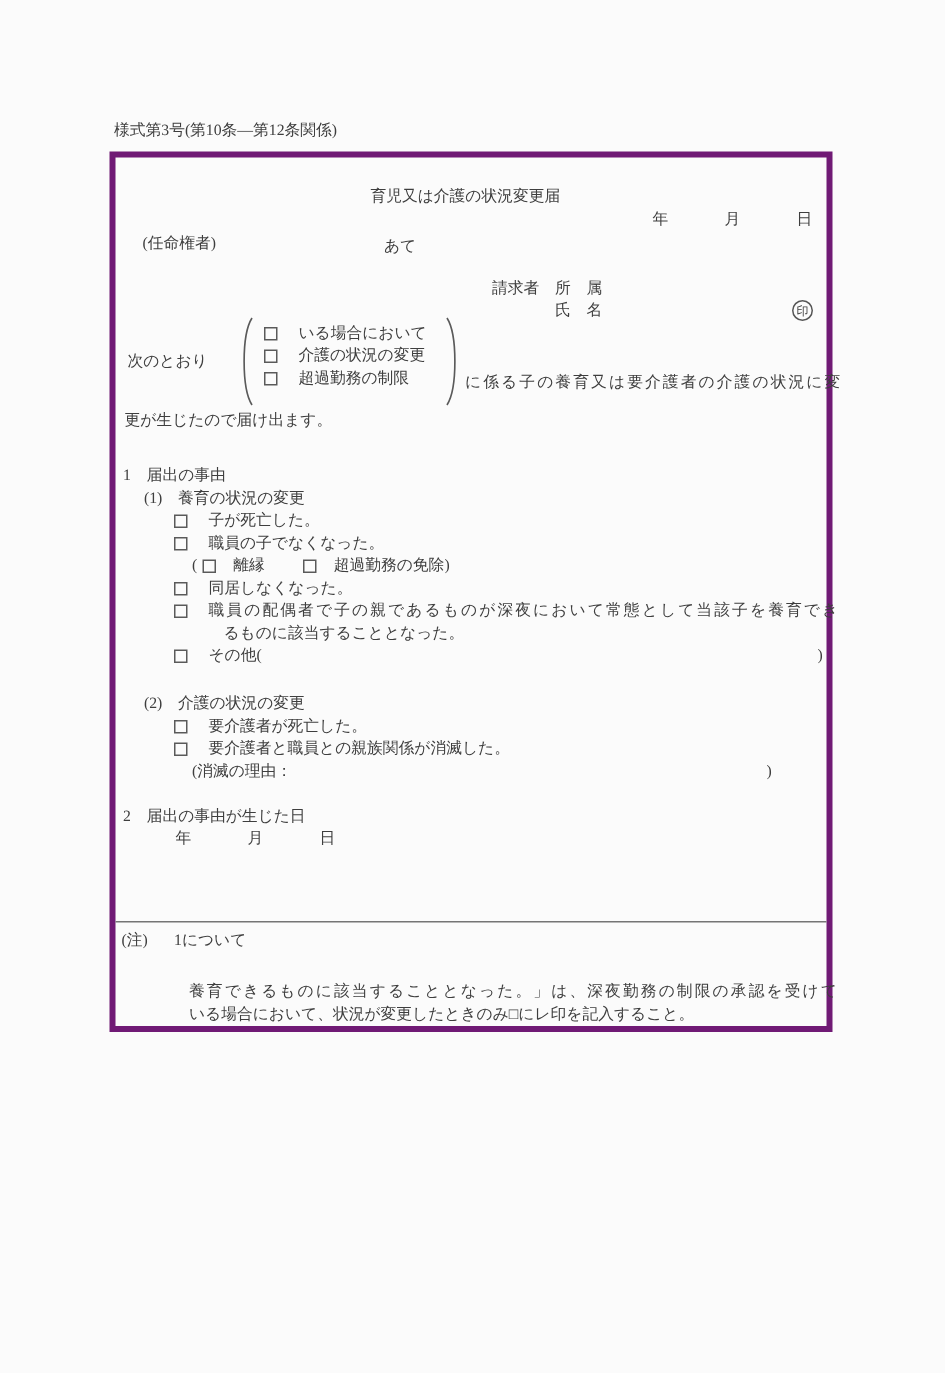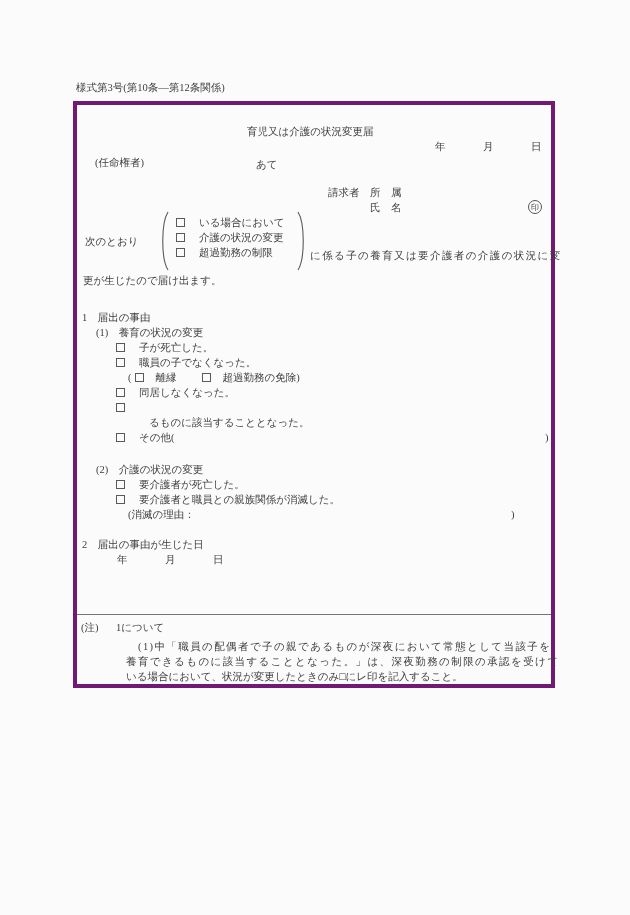--- a/index.html
+++ b/index.html
@@ -92,20 +92,21 @@
       <span style="margin-left:12px">離縁</span>
       <span class="cb" style="margin-left:25px"></span>
       <span style="margin-left:12px">超過勤務の免除</span>
       <span>)</span>
     </div>
 
     <span class="cb abs" style="left:39px;top:283px"></span>
     <div class="line" style="left:62px;top:282px">同居しなくなった。</div>
 
     <span class="cb abs" style="left:39px;top:298px"></span>
+    <div class="line ls" style="left:62px;top:297px">職員の配偶者で子の親であるものが深夜において常態として当該子を養育でき</div>
     <div class="line" style="left:72px;top:312px">るものに該当することとなった。</div>
 
     <span class="cb abs" style="left:39px;top:328px"></span>
     <div class="line" style="left:62px;top:327px">その他(</div>
     <div class="line" style="left:468px;top:327px">)</div>
 
     <div class="line" style="left:19px;top:359px">(2)　介護の状況の変更</div>
 
     <span class="cb abs" style="left:39px;top:375px"></span>
     <div class="line" style="left:62px;top:374px">要介護者が死亡した。</div>
@@ -118,18 +119,17 @@
 
     <div class="line" style="left:5px;top:434px">2　届出の事由が生じた日</div>
     <div class="line" style="left:40px;top:449px">年</div>
     <div class="line" style="left:88px;top:449px">月</div>
     <div class="line" style="left:136px;top:449px">日</div>
 
     <div class="hline" style="top:509px"></div>
 
     <div class="line" style="left:4px;top:517px">(注)</div>
     <div class="line" style="left:39px;top:517px">1について</div>
-    <div class="line ls" style="left:61px;top:536px">(1)中「職員の配偶者で子の親であるものが深夜において常態として当該子を</div>
     <div class="line" style="left:49px;top:566px">いる場合において、状況が変更したときのみ□にレ印を記入すること。</div>
     <div class="line ls" style="left:49px;top:551px">養育できるものに該当することとなった。」は、深夜勤務の制限の承認を受けて</div>
 
   </div>
 </div>
 
 </body></html>

